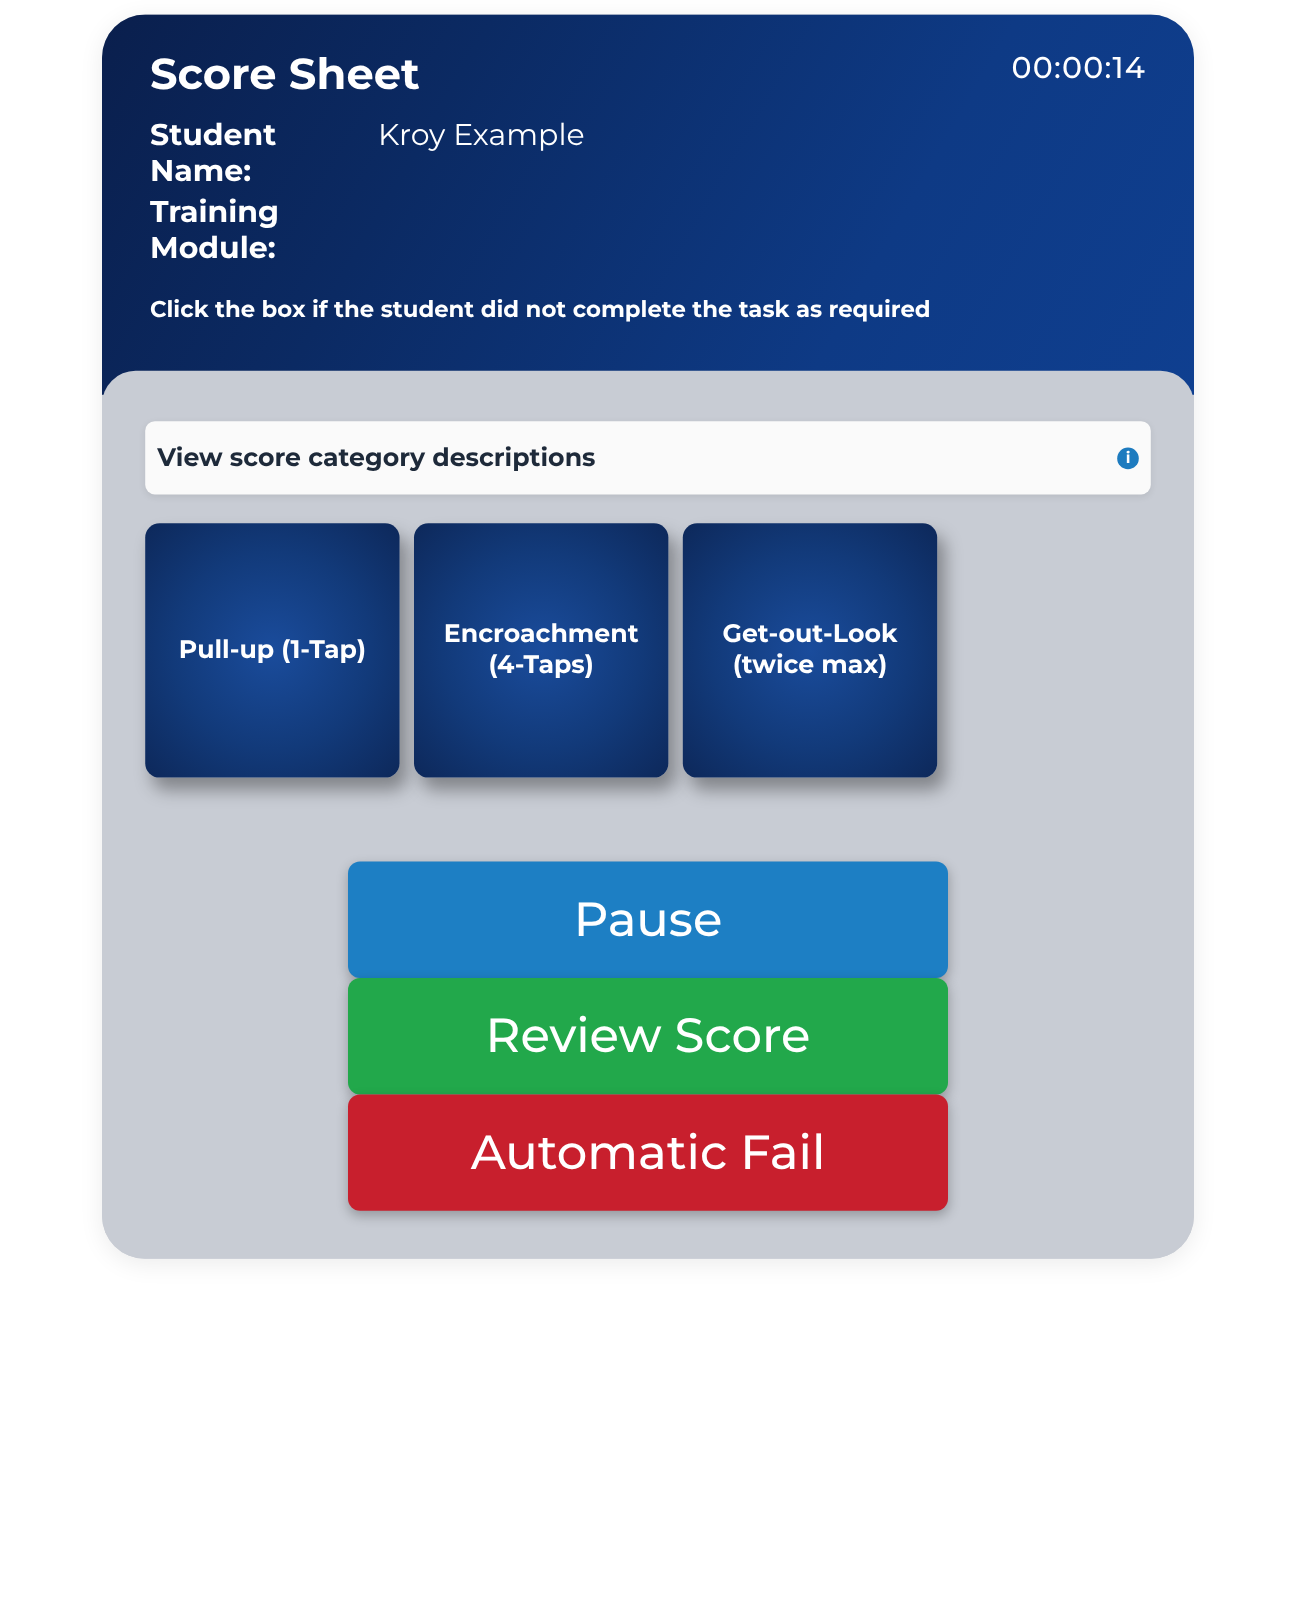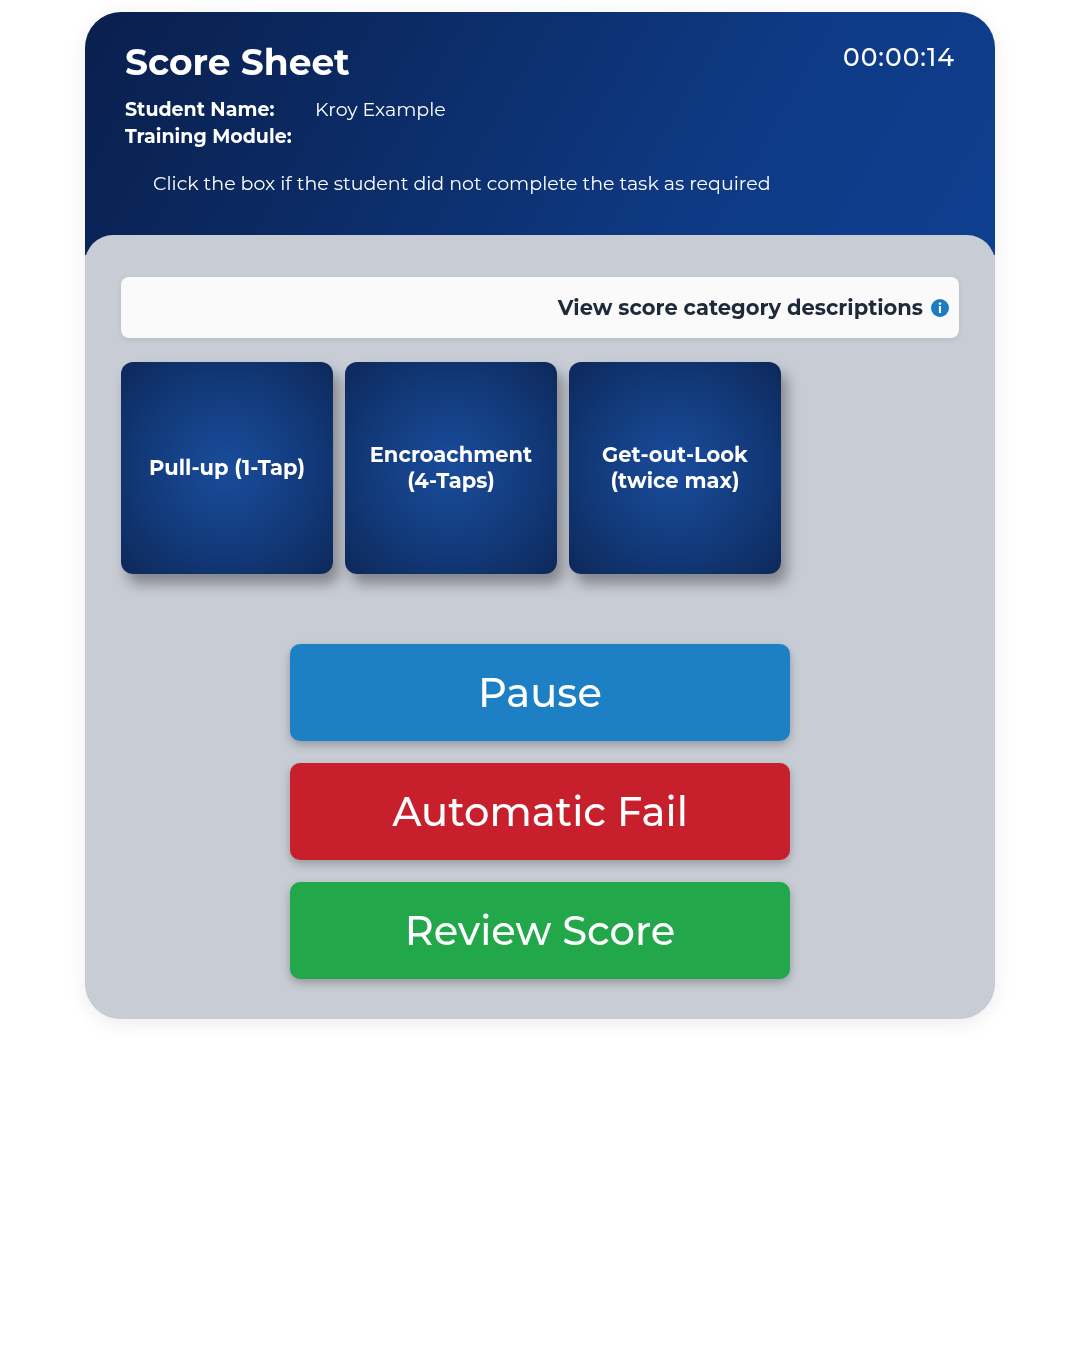--- a/index.html
+++ b/index.html
@@ -33,55 +33,54 @@
     position: absolute;
     top: 30px;
     right: 40px;
     font-size: 25px;
     font-weight: 500;
     letter-spacing: 1px;
     margin-left: 32px;
   }
   .info-row {
     display: flex;
-    font-size: 19px;
+    font-size: 25px;
     margin-bottom: 4px;
   }
   .info-label {
     font-weight: 700;
     width: 190px;
   }
   .info-value {
     font-weight: 400;
   }
   .instruction {
     margin-top: 24px;
     font-size: 19px;
-    font-weight: 400;
-    margin-left: 28px;
+    font-weight: 700;
   }
   .body {
     background: #c8ccd4;
     border-radius: 28px 28px 0 0;
     margin-top: -20px;
     position: relative;
     padding: 42px 36px 40px 36px;
   }
   .descriptions-bar {
     background: #fafafa;
     border-radius: 8px;
     box-shadow: 0 2px 6px rgba(0,0,0,0.08);
     padding: 18px 10px;
     text-align: center;
     font-size: 21px;
     font-weight: 700;
     color: #1e2a3a;
     display: flex;
     align-items: center;
-    justify-content: flex-end;
+    justify-content: space-between;
     gap: 8px;
     cursor: pointer;
   }
   .info-icon {
     display: inline-flex;
     align-items: center;
     justify-content: center;
     width: 18px;
     height: 18px;
     border-radius: 50%;
@@ -113,21 +112,20 @@
     padding: 20px;
     box-shadow: 6px 10px 14px rgba(0,0,0,0.35);
     cursor: pointer;
     line-height: 1.25;
   }
   .actions {
     width: 500px;
     margin: 70px auto 0 auto;
     display: flex;
     flex-direction: column;
-    gap: 22px;
   }
   .action-btn {
     width: 100%;
     border: none;
     border-radius: 10px;
     color: #ffffff;
     font-size: 40px;
     font-weight: 500;
     padding: 24px 10px;
     cursor: pointer;
@@ -172,18 +170,18 @@
       <div class="tile">
         <span>Encroachment (4-Taps)</span>
       </div>
       <div class="tile">
         <span>Get-out-Look (twice max)</span>
       </div>
     </div>
 
     <div class="actions">
       <button class="action-btn btn-pause">Pause</button>
+      <button class="action-btn btn-review">Review Score</button>
       <button class="action-btn btn-fail">Automatic Fail</button>
-      <button class="action-btn btn-review">Review Score</button>
     </div>
 
   </div>
 </div>
 
 </body></html>

